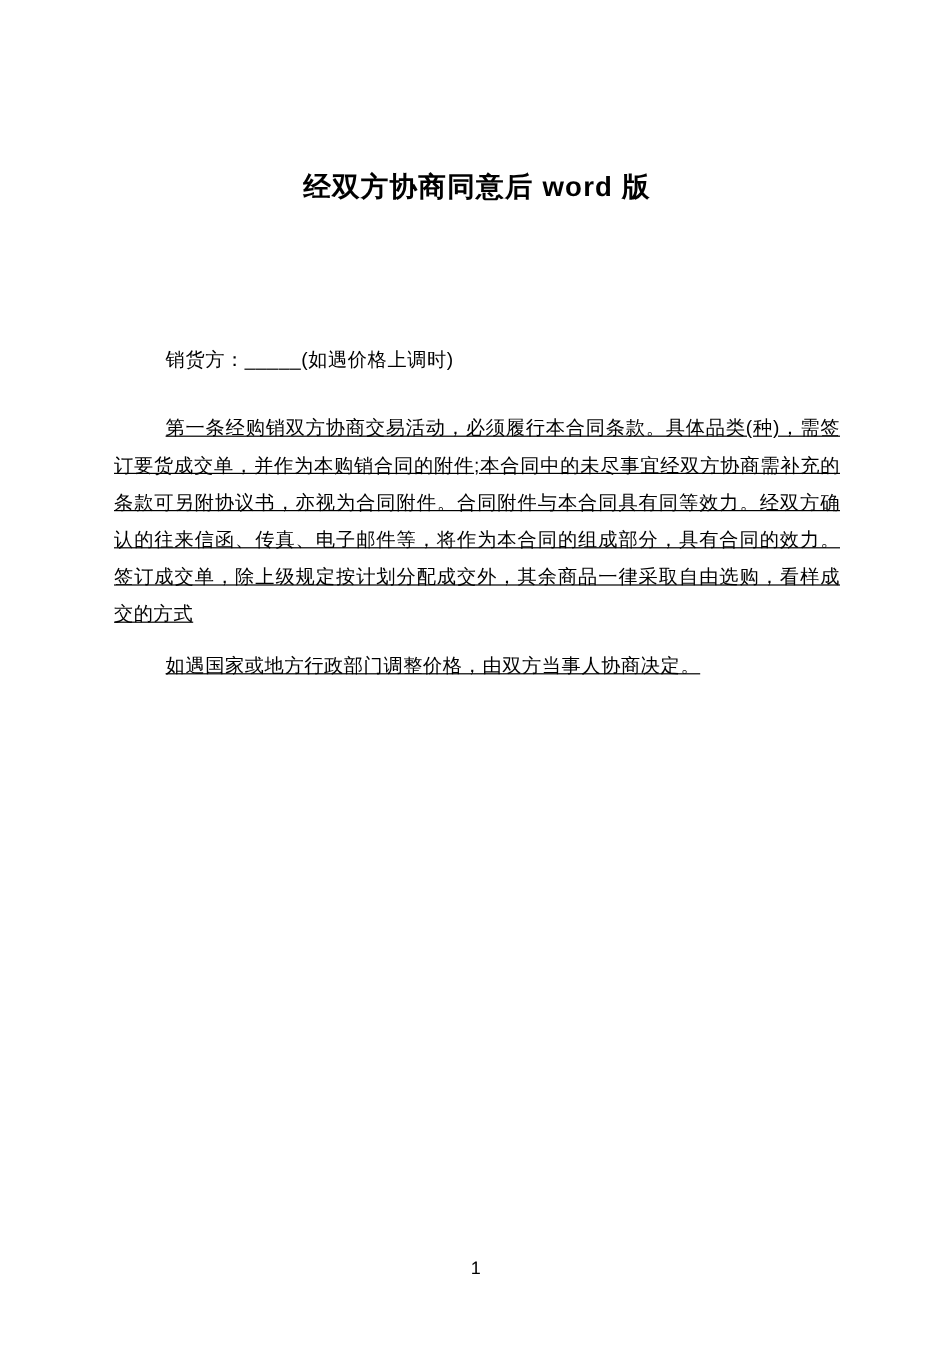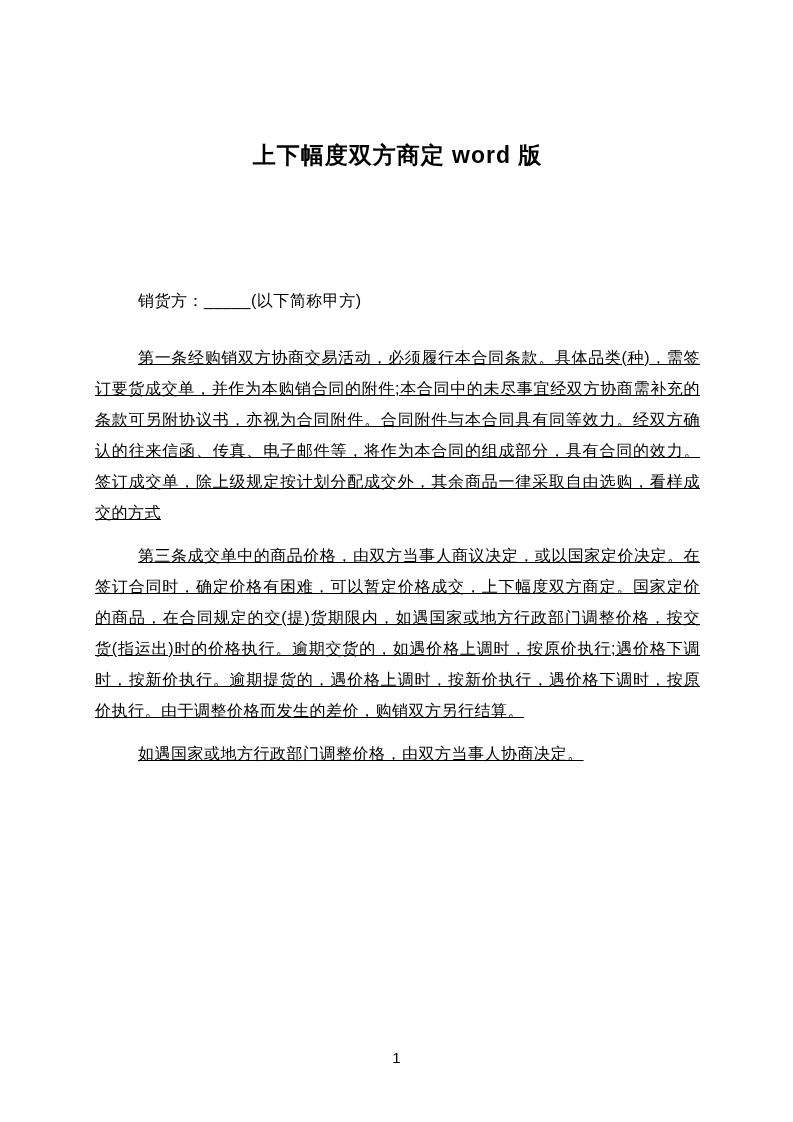--- a/index.html
+++ b/index.html
@@ -58,27 +58,26 @@
     text-align: center;
     font-size: 15px;
     line-height: 20px;
   }
 </style>
 </head>
 <body>
 
 <div class="page">
 
-  <h1 class="doc-title">上下幅度双方商定 word 版</h1>
+  <h1 class="doc-title">经双方协商同意后 word 版</h1>
 
   <div class="fields">
-    <p class="field">销货方：_____(以下简称甲方)</p>
+    <p class="field">销货方：_____(如遇价格上调时)</p>
   </div>
 
   <div class="clauses">
     <p class="clause">第一条经购销双方协商交易活动，必须履行本合同条款。具体品类(种)，需签订要货成交单，并作为本购销合同的附件;本合同中的未尽事宜经双方协商需补充的条款可另附协议书，亦视为合同附件。合同附件与本合同具有同等效力。经双方确认的往来信函、传真、电子邮件等，将作为本合同的组成部分，具有合同的效力。签订成交单，除上级规定按计划分配成交外，其余商品一律采取自由选购，看样成交的方式</p>
-    <p class="clause">第三条成交单中的商品价格，由双方当事人商议决定，或以国家定价决定。在签订合同时，确定价格有困难，可以暂定价格成交，上下幅度双方商定。国家定价的商品，在合同规定的交(提)货期限内，如遇国家或地方行政部门调整价格，按交货(指运出)时的价格执行。逾期交货的，如遇价格上调时，按原价执行;遇价格下调时，按新价执行。逾期提货的，遇价格上调时，按新价执行，遇价格下调时，按原价执行。由于调整价格而发生的差价，购销双方另行结算。</p>
     <p class="clause">如遇国家或地方行政部门调整价格，由双方当事人协商决定。</p>
   </div>
 
   <div class="page-number">1</div>
 
 </div>
 
 </body></html>

